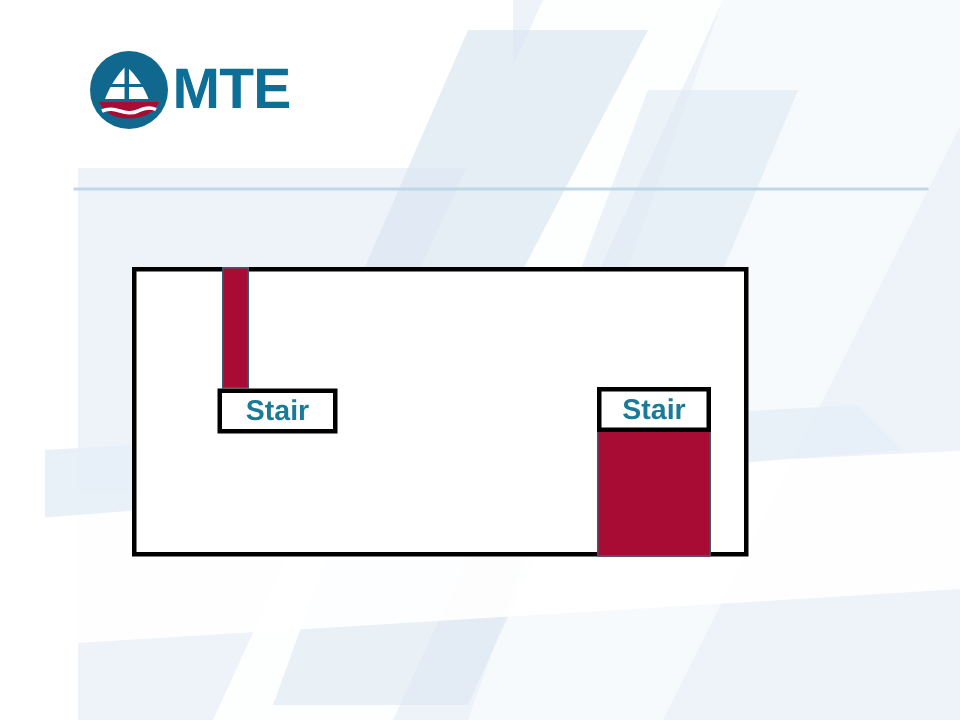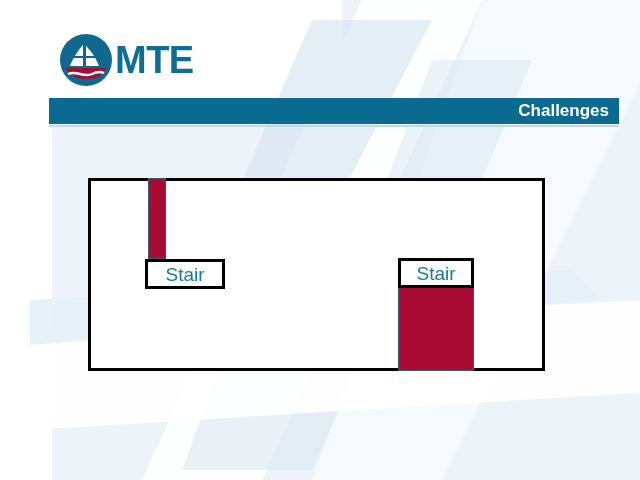--- a/index.html
+++ b/index.html
@@ -100,22 +100,23 @@
     width: 570px;
     height: 2px;
     background: #bfd7e6;
   }
 
   
   #diagram {
     position: absolute;
     left: 76px;
     top: 178px;
-    width: 457px;
+    width: 411px;
     height: 193px;
+    font-weight: bold;
   }
   #floor-rect {
     position: absolute;
     left: 0; top: 0;
     width: 100%; height: 100%;
     background: #ffffff;
     border: 3px solid #000000;
     box-sizing: border-box;
   }
 
@@ -206,23 +207,20 @@
       <circle cx="27" cy="27" r="26" fill="#10688f"></circle>
       <path d="M11 33 C16 20 24 12 24 12 L24 33 Z" fill="#ffffff"></path>
       <path d="M27 33 L27 13 C27 13 35 20 40 33 Z" fill="#ffffff"></path>
       <path d="M11 24 L43 24" stroke="#10688f" stroke-width="2" fill="none"></path>
       <path d="M7 35 L47 35 C44 42 37 46 27 46 C17 46 10 42 7 35 Z" fill="#a80b33"></path>
       <path d="M9 41 C18 37 24 45 33 41 C39 38 43 39 45 40" stroke="#ffffff" stroke-width="2.4" fill="none"></path>
     </svg>
     <div id="logo-word">MTE</div>
   </div>
 
-  <div id="title-bar">
-    <div id="title-text">Challenges</div>
-  </div>
   <div id="title-underline"></div>
 
   <div id="diagram">
     <div id="floor-rect"></div>
 
     <div class="shaft" id="shaft-left"></div>
     <div class="shaft" id="shaft-right"></div>
 
     <div class="stair-box" id="stair-box-left">
       <span class="stair-label">Stair</span>

